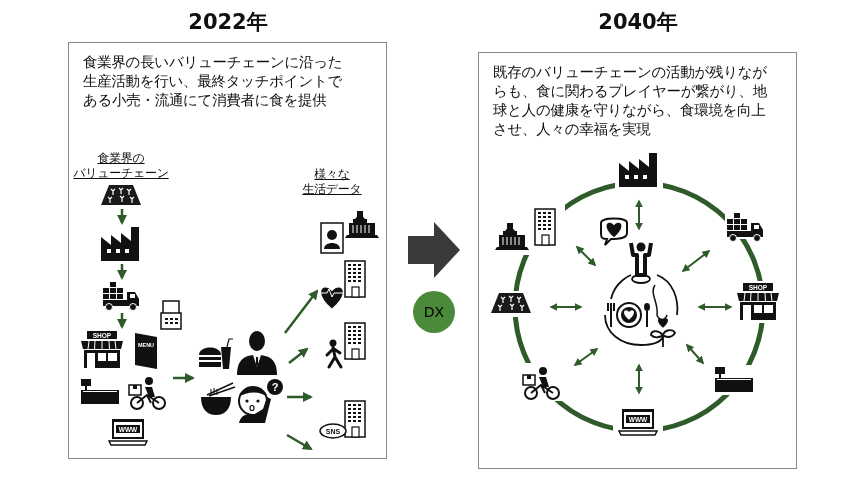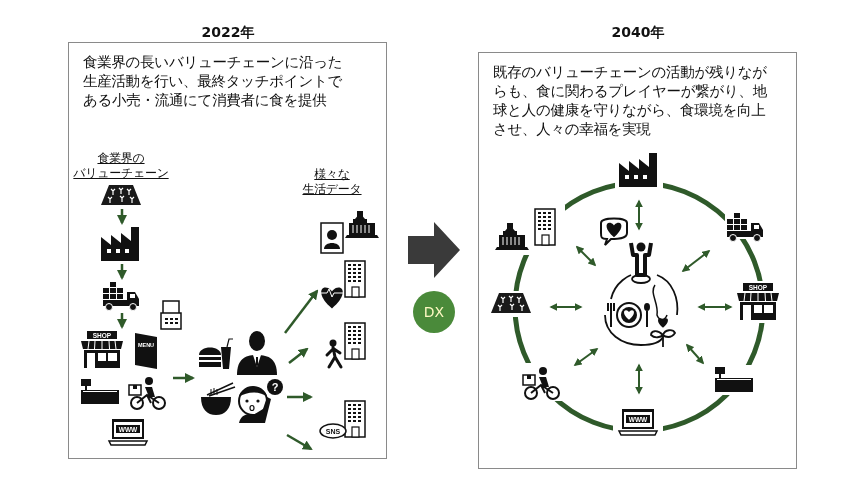--- a/index.html
+++ b/index.html
@@ -1,23 +1,23 @@
 <!DOCTYPE html>
 <html><head>
 <meta charset="utf-8">
 <style>
   html,body{margin:0;padding:0;background:#ffffff;}
   body{width:860px;height:483px;position:relative;overflow:hidden;font-family:"DejaVu Sans","Liberation Sans",sans-serif;color:#111;}
-  .title{position:absolute;top:24px;font-weight:bold;font-size:14px;text-align:center;width:320px;}
+  .title{position:absolute;top:8px;font-weight:bold;font-size:21px;text-align:center;width:320px;}
   .box{position:absolute;top:42px;width:319px;height:417px;border:1px solid #8a8a8a;background:#fff;box-sizing:border-box;}
   .desc{position:absolute;left:14px;top:10px;font-size:14.5px;line-height:19px;letter-spacing:-0.3px;white-space:pre-line;}
   .lbl{position:absolute;font-size:12px;line-height:15px;text-decoration:underline;text-align:center;white-space:pre-line;letter-spacing:-0.3px;}
   .ic{position:absolute;}
   svg{overflow:visible;}
-  .dx{position:absolute;left:413px;top:291px;width:42px;height:42px;border-radius:50%;background:#4a8a3a;color:#fef9c3;font-size:14px;display:flex;align-items:center;justify-content:center;}
+  .dx{position:absolute;left:413px;top:291px;width:42px;height:42px;border-radius:50%;background:#4a8a3a;color:#000000;font-size:14px;display:flex;align-items:center;justify-content:center;}
   .bigarrow{position:absolute;left:408px;top:222px;}
 </style>
 </head>
 <body>
 
 <svg width="0" height="0" style="position:absolute">
   <defs>
     <marker id="ah" viewBox="0 0 10 10" refX="8" refY="5" markerWidth="4" markerHeight="4" orient="auto-start-reverse">
       <path d="M0,0 L10,5 L0,10 z" fill="#2f5a2a"></path>
     </marker>

